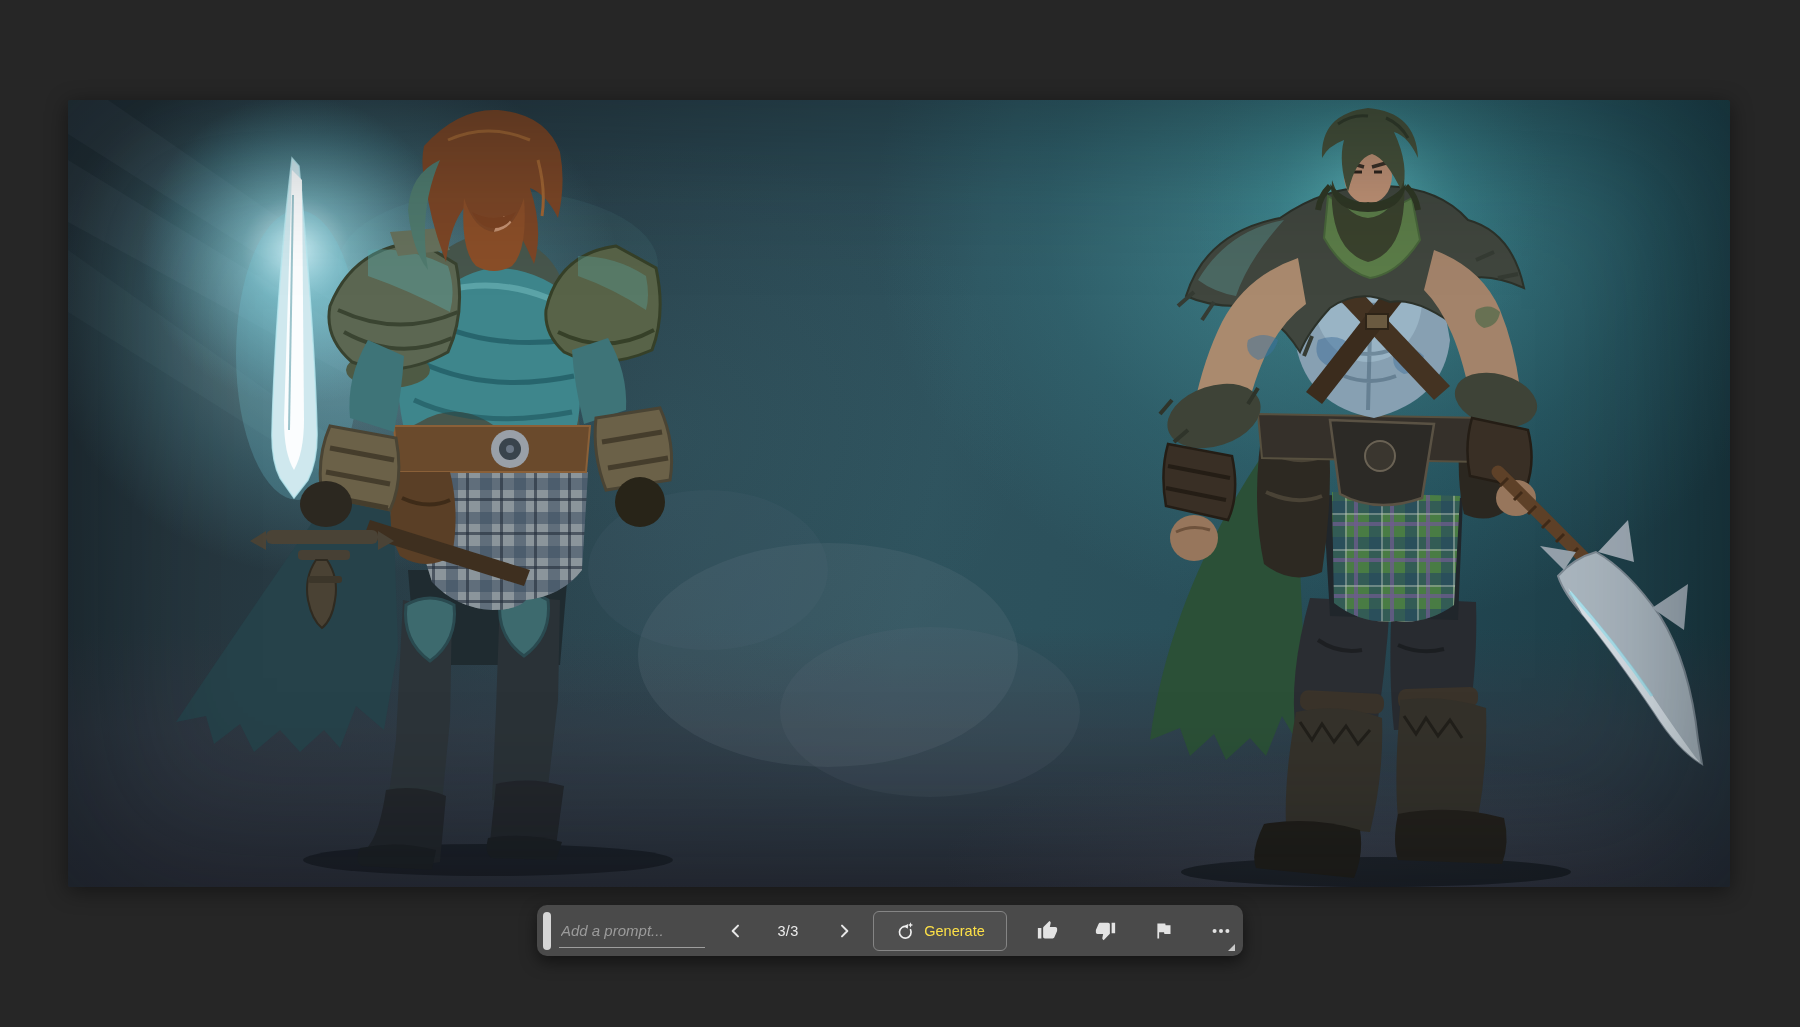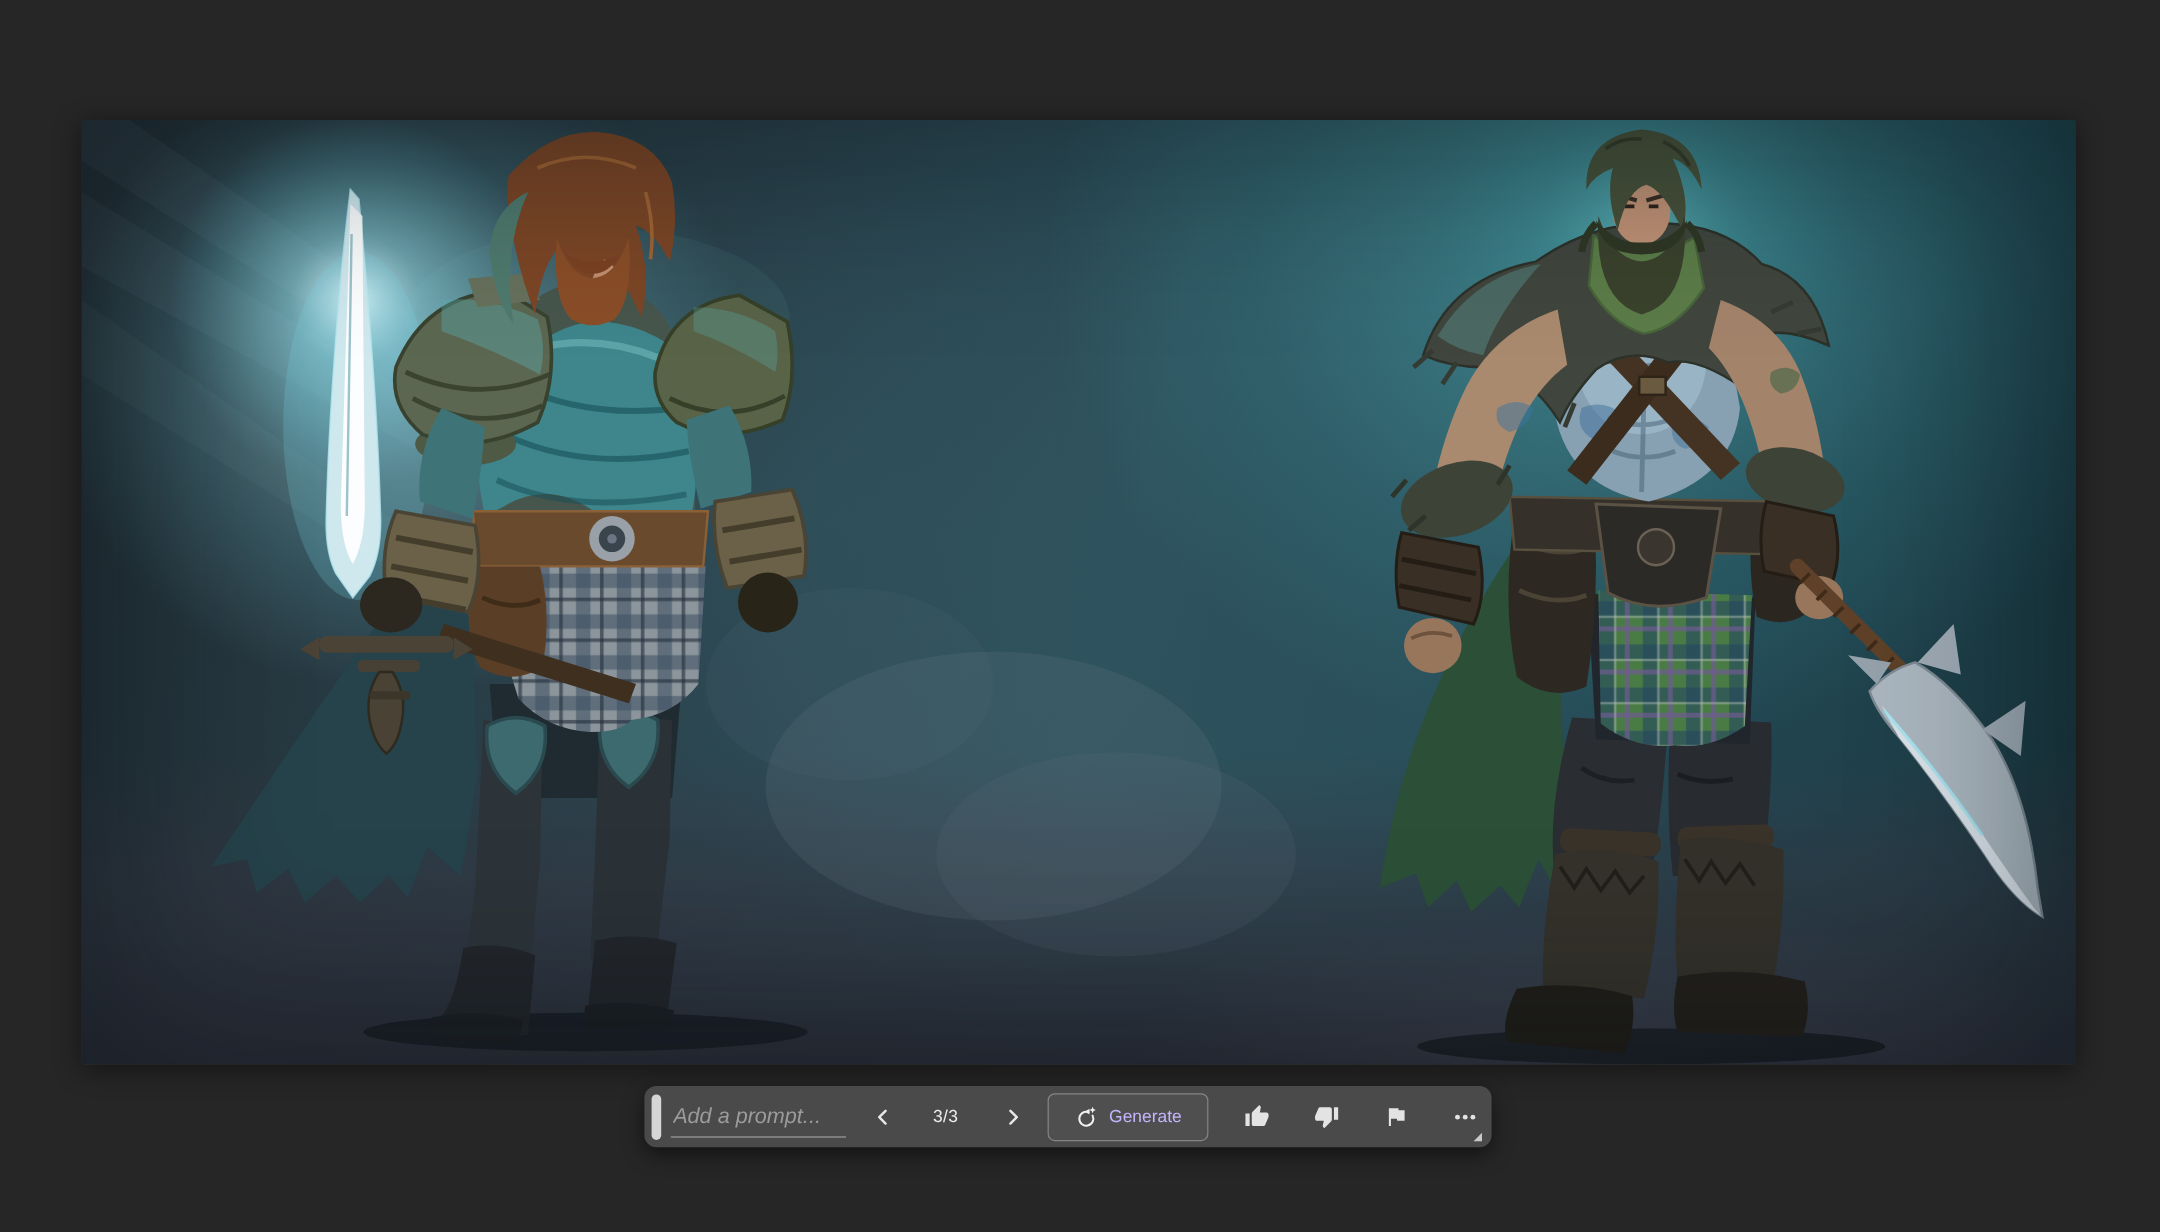--- a/index.html
+++ b/index.html
@@ -36,40 +36,40 @@
     width:8px;height:38px;border-radius:5px;background:#d6d6d6;
     margin-left:6px;flex:0 0 auto;
   }
   .prompt-wrap{
     margin-left:8px;width:146px;flex:0 0 auto;
     border-bottom:1.5px solid #9e9e9e;height:34px;display:flex;align-items:center;
   }
   .prompt-wrap input{
     width:100%;background:transparent;border:none;outline:none;
     font-family:"Liberation Sans", sans-serif;
-    font-size:18px;color:#eab308;padding:0 2px;
+    font-size:15px;color:#eab308;padding:0 2px;
   }
   .prompt-wrap input::placeholder{color:#9b9b9b;font-style:italic;}
   .tb-btn{
     background:transparent;border:none;padding:0;margin:0;cursor:pointer;
     display:flex;align-items:center;justify-content:center;color:#e5e5e5;
   }
   .nav-btn{width:30px;height:36px;}
   .nav-btn:first-of-type{margin-left:16px;}
   .pagination{
     width:46px;margin-left:14px;text-align:center;flex:0 0 auto;
     font-size:14.5px;color:#ececec;letter-spacing:.3px;
   }
   .nav-next{margin-left:18px;}
   .generate-btn{
     margin-left:14px;width:134px;height:40px;flex:0 0 auto;
     background:rgba(255,255,255,.03);
     border:1px solid #858585;border-radius:6px;cursor:pointer;
     display:flex;align-items:center;justify-content:center;gap:9px;
-    color:#c4b5fd;font-family:"Liberation Sans", sans-serif;
+    color:#fde047;font-family:"Liberation Sans", sans-serif;
     font-size:14.5px;font-weight:500;
   }
   .icon-btn{width:36px;height:36px;margin-left:22px;flex:0 0 auto;}
   .icon-btn:first-of-type{margin-left:16px;}
   .corner{
     position:absolute;right:8px;bottom:5px;width:0;height:0;
     border-left:7px solid transparent;border-bottom:7px solid #c9c9c9;
   }
   svg.glyph{display:block;}
 </style>

